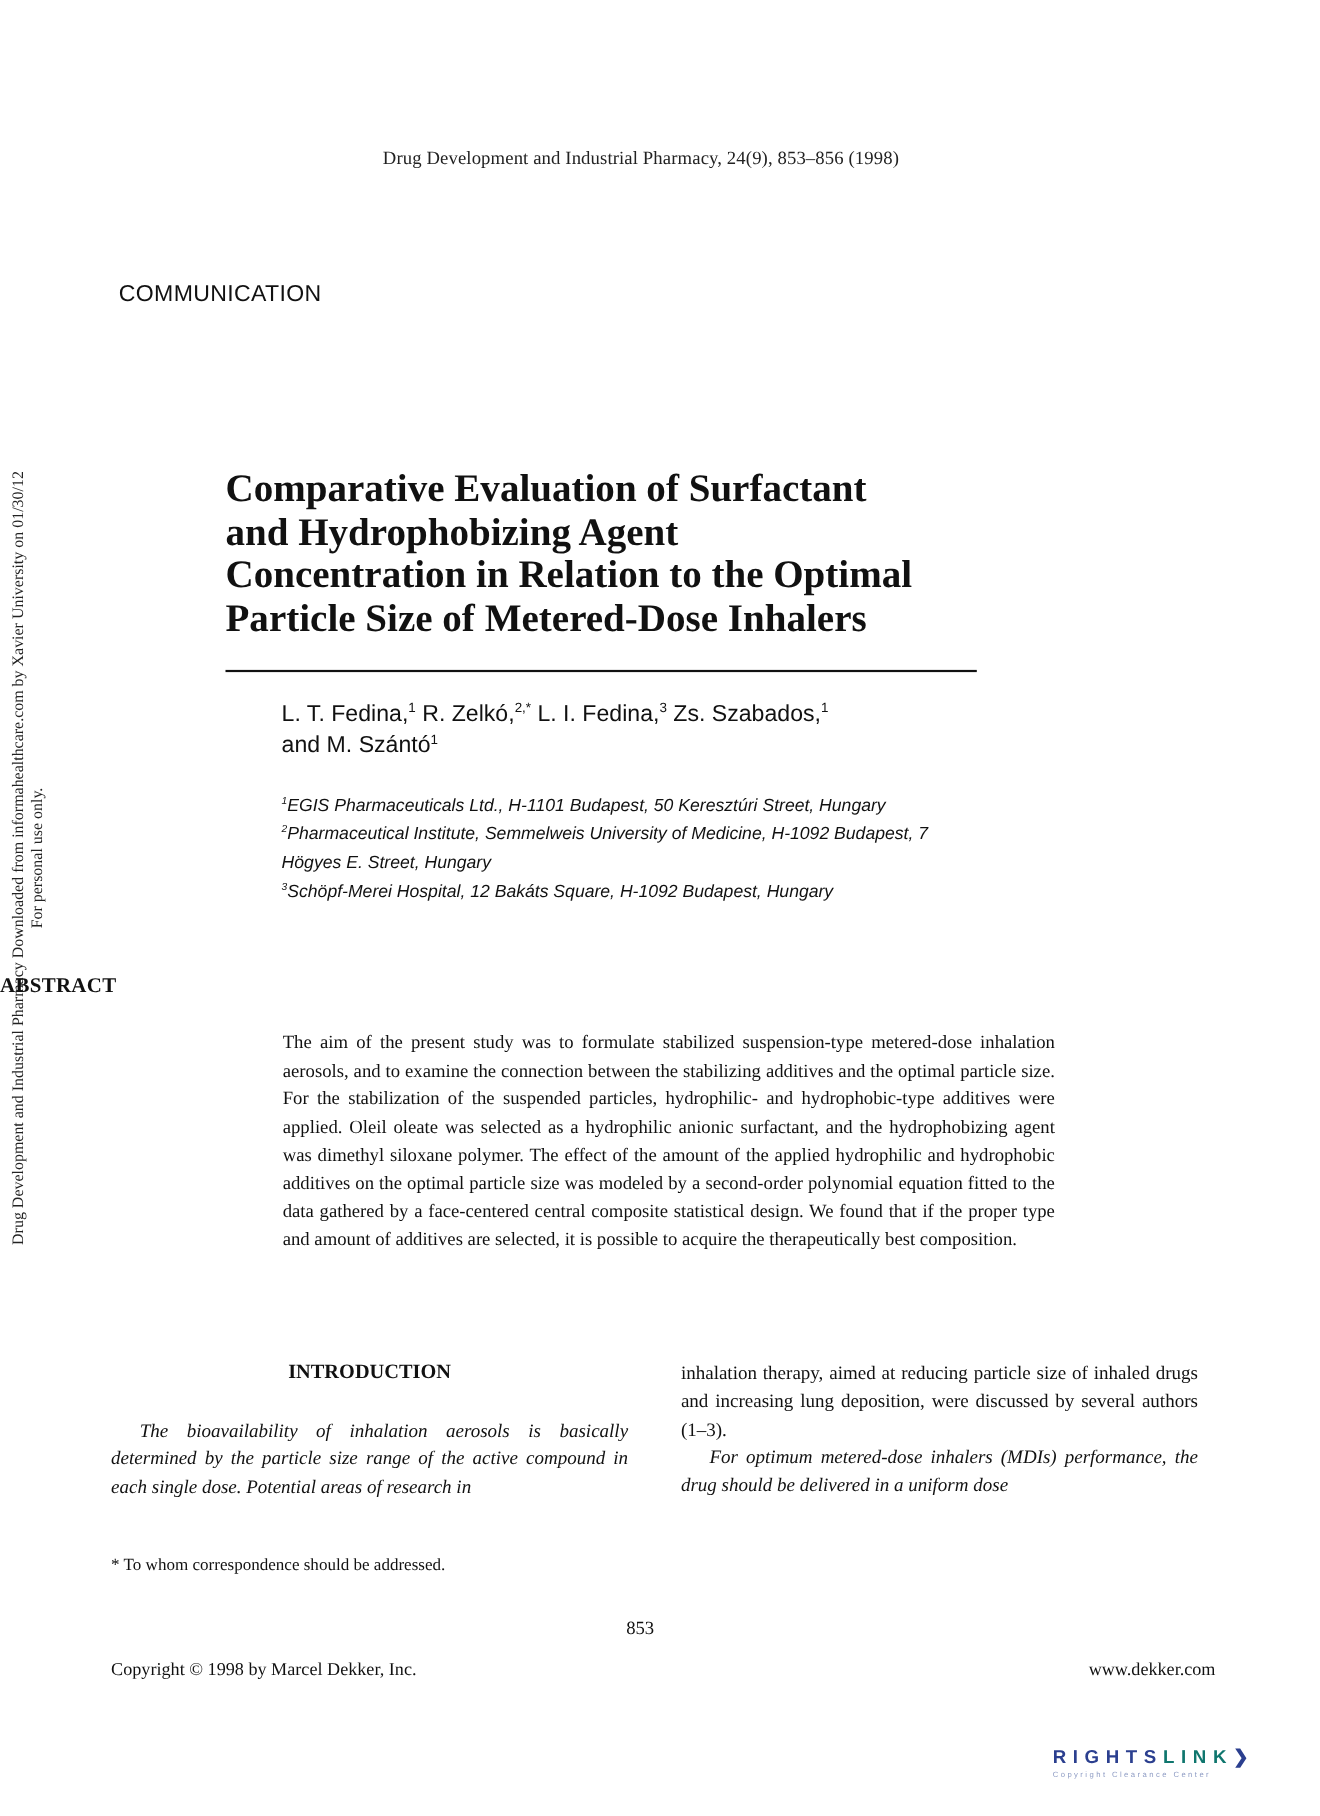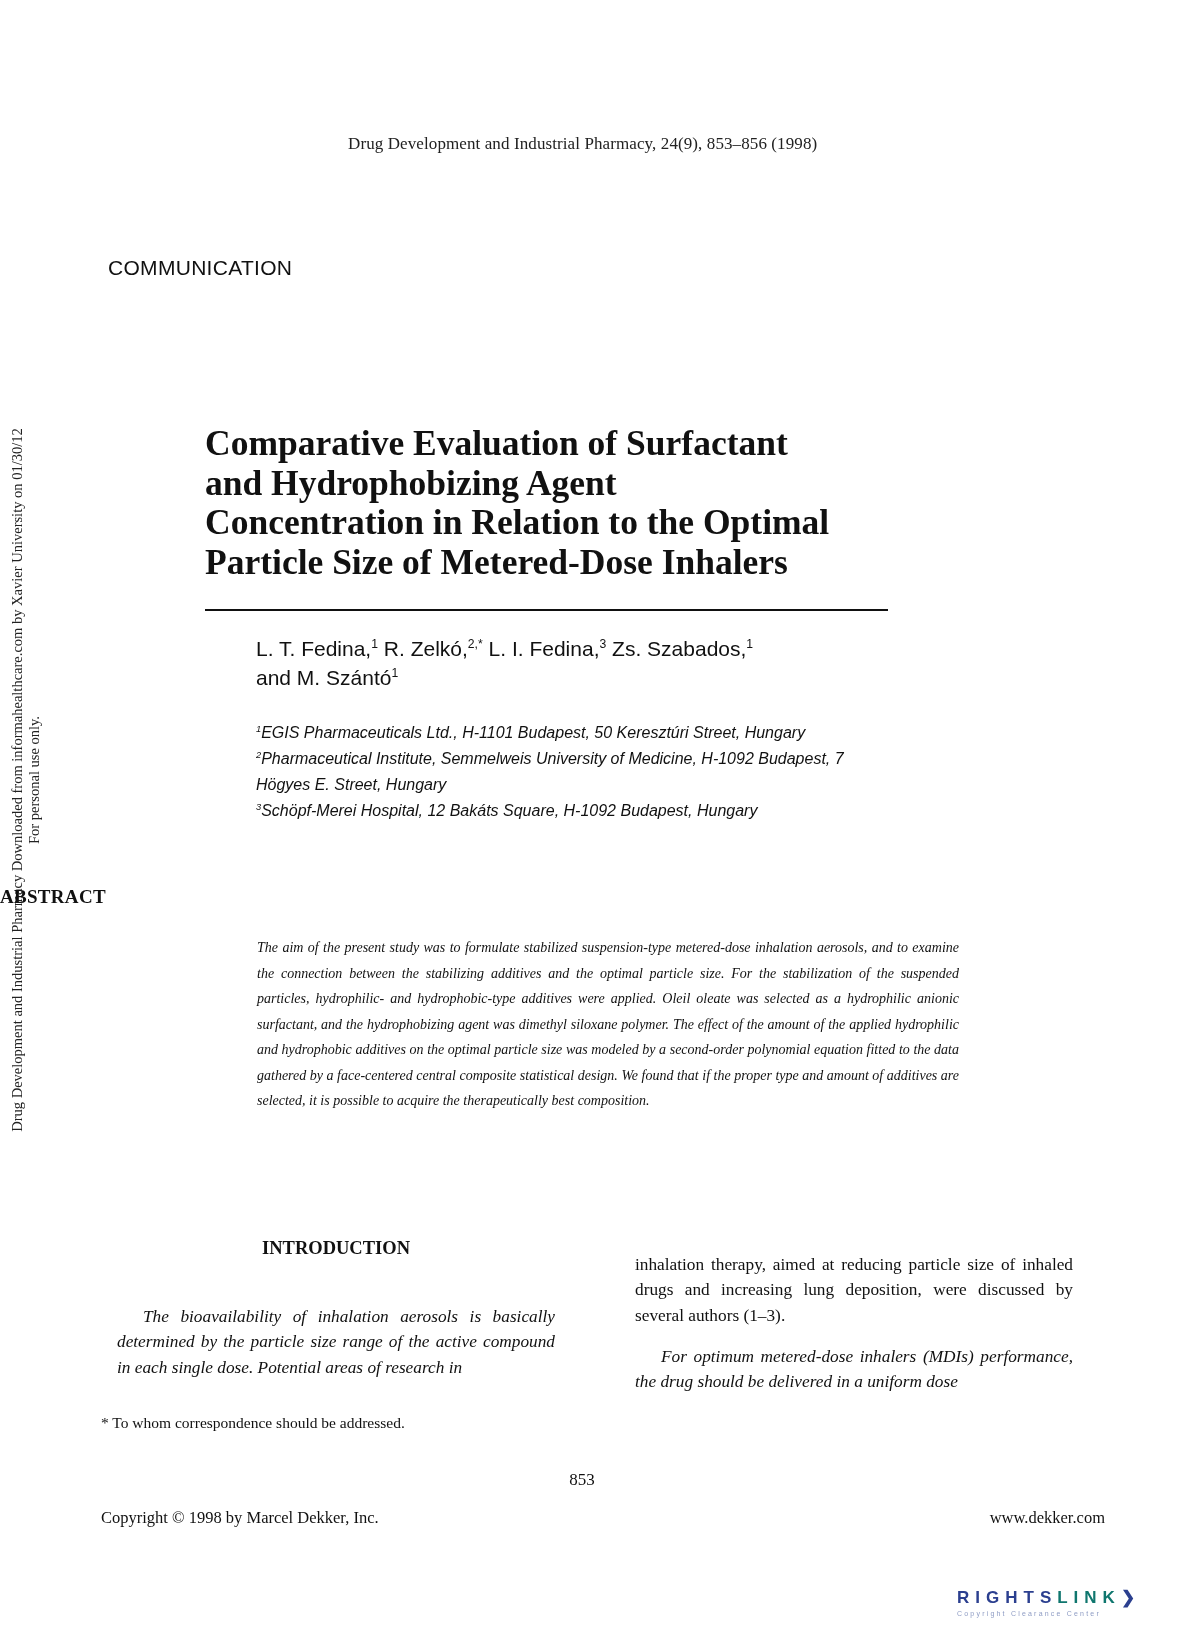--- a/index.html
+++ b/index.html
@@ -8,26 +8,26 @@
   .running-head { left: 348px; top: 134px; font-size: 17px; color: #222; letter-spacing: 0.1px; }
   .section-label { left: 108px; top: 256px; font-family: "Liberation Sans", sans-serif; font-size: 21px; letter-spacing: 0.3px; }
   .side-note { left: 0; top: 380px; width: 52px; height: 800px; }
   .side-note .rot { position: absolute; left: 26px; top: 400px; width: 800px; transform: translate(-50%, -50%) rotate(-90deg); text-align: center; font-size: 14.5px; line-height: 17px; color: #222; }
   .title { left: 205px; top: 424px; width: 700px; font-size: 35.5px; font-weight: bold; line-height: 39.5px; }
   .title-rule { left: 205px; top: 609px; width: 683px; height: 2px; background: #111; }
   .authors { left: 256px; top: 634px; width: 640px; font-family: "Liberation Sans", sans-serif; font-size: 21px; line-height: 29px; }
   sup { font-size: 0.58em; vertical-align: super; line-height: 0; }
   .affils { left: 256px; top: 720px; width: 640px; font-family: "Liberation Sans", sans-serif; font-style: italic; font-size: 16px; line-height: 26px; }
   .abstract-h { left: 0; width: 1200px; top: 886px; text-align: left; font-weight: bold; font-size: 19px; letter-spacing: 0.3px; }
-  .abstract { left: 257px; top: 935px; width: 702px; font-style: italic; font-size: 14px; line-height: 25.5px; text-align: justify; }
+  .abstract { left: 257px; top: 935px; width: 702px; font-size: 17px; line-height: 25.5px; text-align: justify; }
   .col { width: 470px; font-size: 17.3px; line-height: 25.3px; text-align: justify; }
   .col-right { left: 619px; top: 1236px; }
   .intro-h { left: 101px; width: 470px; top: 1238px; text-align: center; font-weight: bold; font-size: 18.5px; }
   .col-left-body { left: 101px; top: 1288px; }
-  .col-left-body p, .col-right p { margin: 16px; }
+  .col-left-body p, .col-right p { margin: 0; }
   .indent { text-indent: 26px; font-style: italic; }
   .footnote { left: 101px; top: 1414px; font-size: 15.5px; }
   .page-num { left: 0; width: 1164px; top: 1470px; text-align: center; font-size: 17px; }
   .copyright { left: 101px; top: 1508px; font-size: 16.5px; }
   .url { right: 95px; top: 1508px; font-size: 16.5px; margin-left: 14px; }
   .rightslink { left: 957px; top: 1587px; width: 160px; height: 40px; }
   .rl-main { font-family: "Liberation Sans", sans-serif; font-weight: bold; font-size: 17px; letter-spacing: 6px; color: #2b3f8f; }
   .rl-main .light { color: #0f766e; font-weight: bold; }
   .rl-sub { font-family: "Liberation Sans", sans-serif; font-size: 7px; letter-spacing: 2.2px; color: #8e9cc4; margin-top: 2px; }
 </style>

